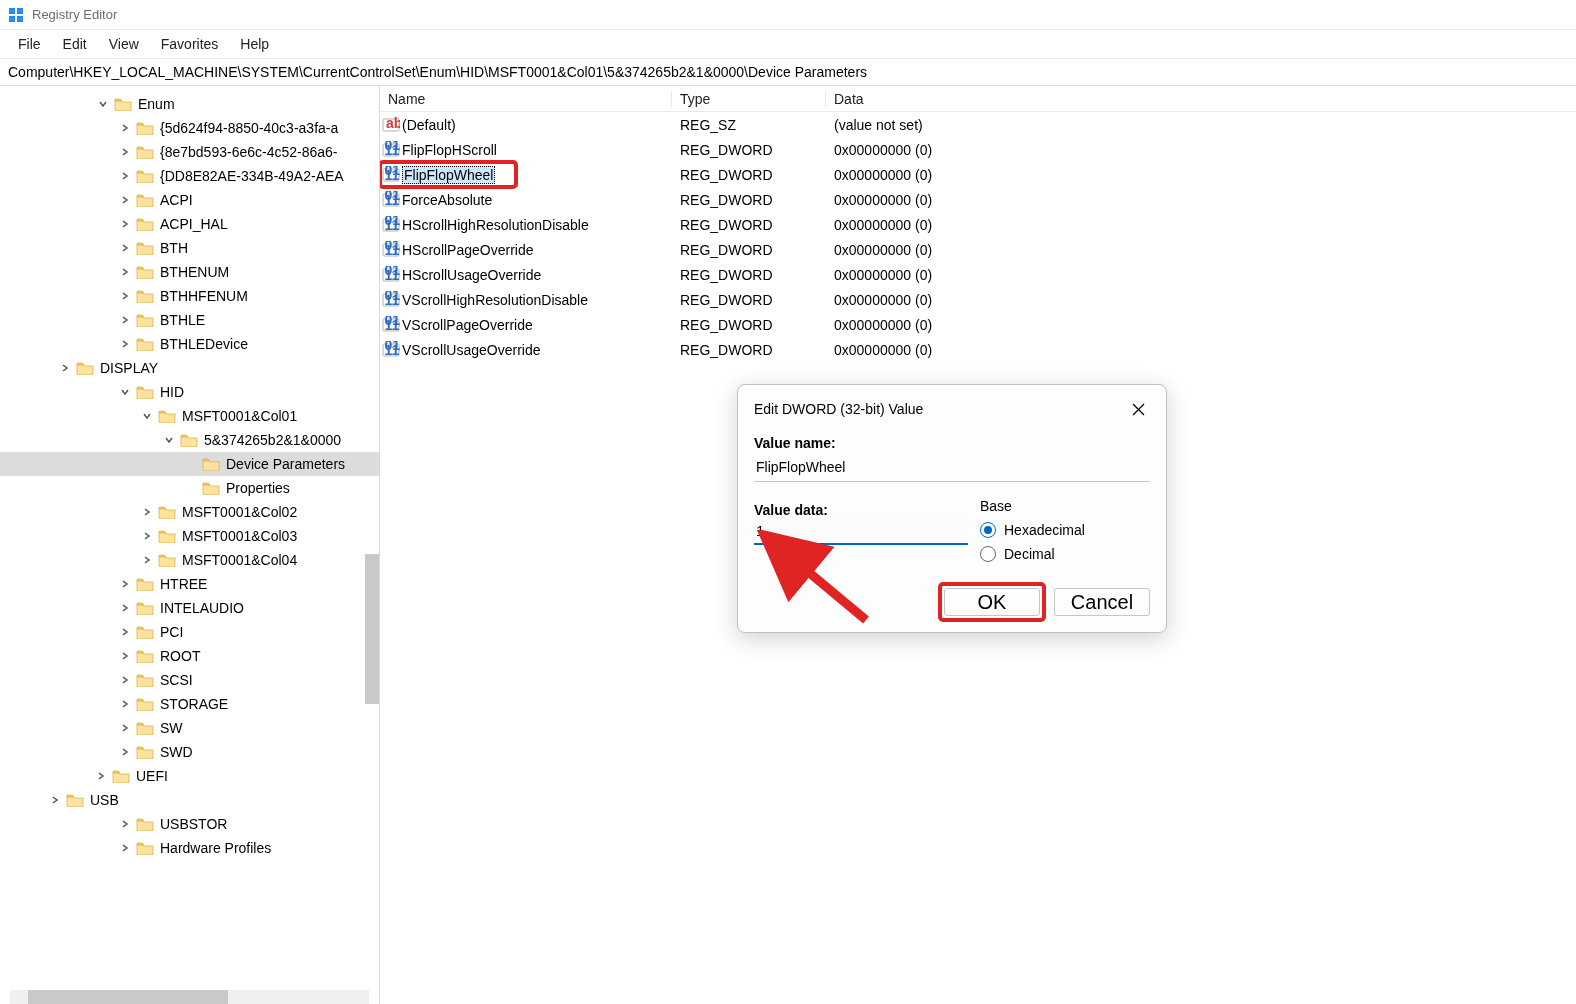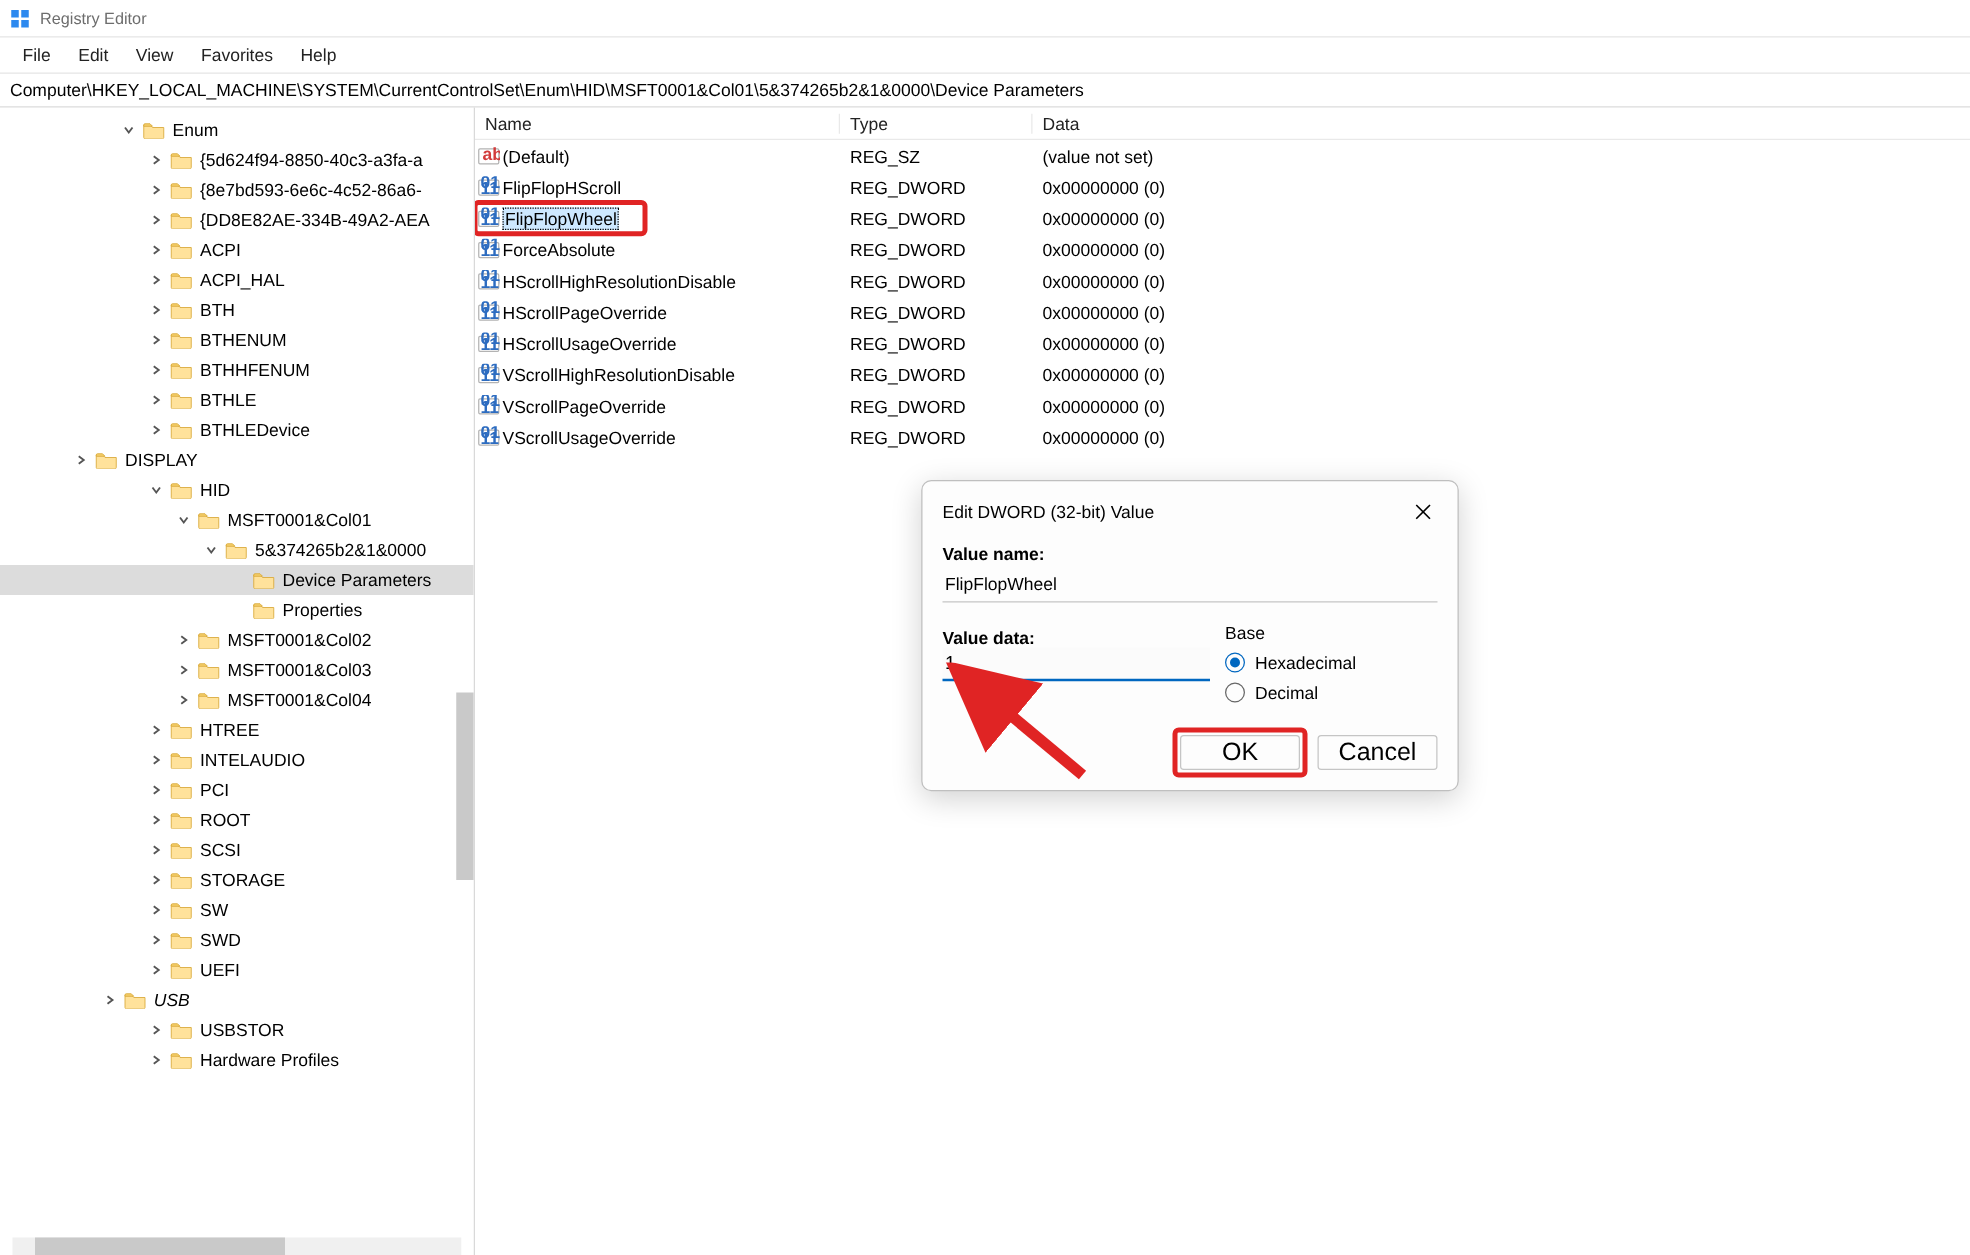--- a/index.html
+++ b/index.html
@@ -485,35 +485,35 @@
             </svg>
           </span>
           <span class="folder-ico">
             <svg width="18" height="14" viewBox="0 0 18 14">
     <path d="M1 3 h5 l2 2 h9 v8 a1 1 0 0 1 -1 1 h-14 a1 1 0 0 1 -1 -1 z" fill="#ffe29b" stroke="#d9a93a" stroke-width="0.7"></path>
     <path d="M1 3 a1 1 0 0 1 1 -1 h4 l2 2 h-7 z" fill="#f5cf6b" stroke="#d9a93a" stroke-width="0.7"></path>
   </svg>
           </span>
           <span class="label">SWD</span>
         </div>
-        <div class="tree-row" style="padding-left: 118px;">
+        <div class="tree-row" style="padding-left: 94px;">
           <span class="expander">
             <svg width="10" height="10" viewBox="0 0 10 10">
               <polyline points="3,2 7,5 3,8" fill="none" stroke="#555" stroke-width="1.5"></polyline>
             </svg>
           </span>
           <span class="folder-ico">
             <svg width="18" height="14" viewBox="0 0 18 14">
     <path d="M1 3 h5 l2 2 h9 v8 a1 1 0 0 1 -1 1 h-14 a1 1 0 0 1 -1 -1 z" fill="#ffe29b" stroke="#d9a93a" stroke-width="0.7"></path>
     <path d="M1 3 a1 1 0 0 1 1 -1 h4 l2 2 h-7 z" fill="#f5cf6b" stroke="#d9a93a" stroke-width="0.7"></path>
   </svg>
           </span>
           <span class="label">UEFI</span>
         </div>
-        <div class="tree-row" style="padding-left: 81px; font-style: italic;">
+        <div class="tree-row" style="padding-left: 48px;">
           <span class="expander">
             <svg width="10" height="10" viewBox="0 0 10 10">
               <polyline points="3,2 7,5 3,8" fill="none" stroke="#555" stroke-width="1.5"></polyline>
             </svg>
           </span>
           <span class="folder-ico">
             <svg width="18" height="14" viewBox="0 0 18 14">
     <path d="M1 3 h5 l2 2 h9 v8 a1 1 0 0 1 -1 1 h-14 a1 1 0 0 1 -1 -1 z" fill="#ffe29b" stroke="#d9a93a" stroke-width="0.7"></path>
     <path d="M1 3 a1 1 0 0 1 1 -1 h4 l2 2 h-7 z" fill="#f5cf6b" stroke="#d9a93a" stroke-width="0.7"></path>
   </svg>

